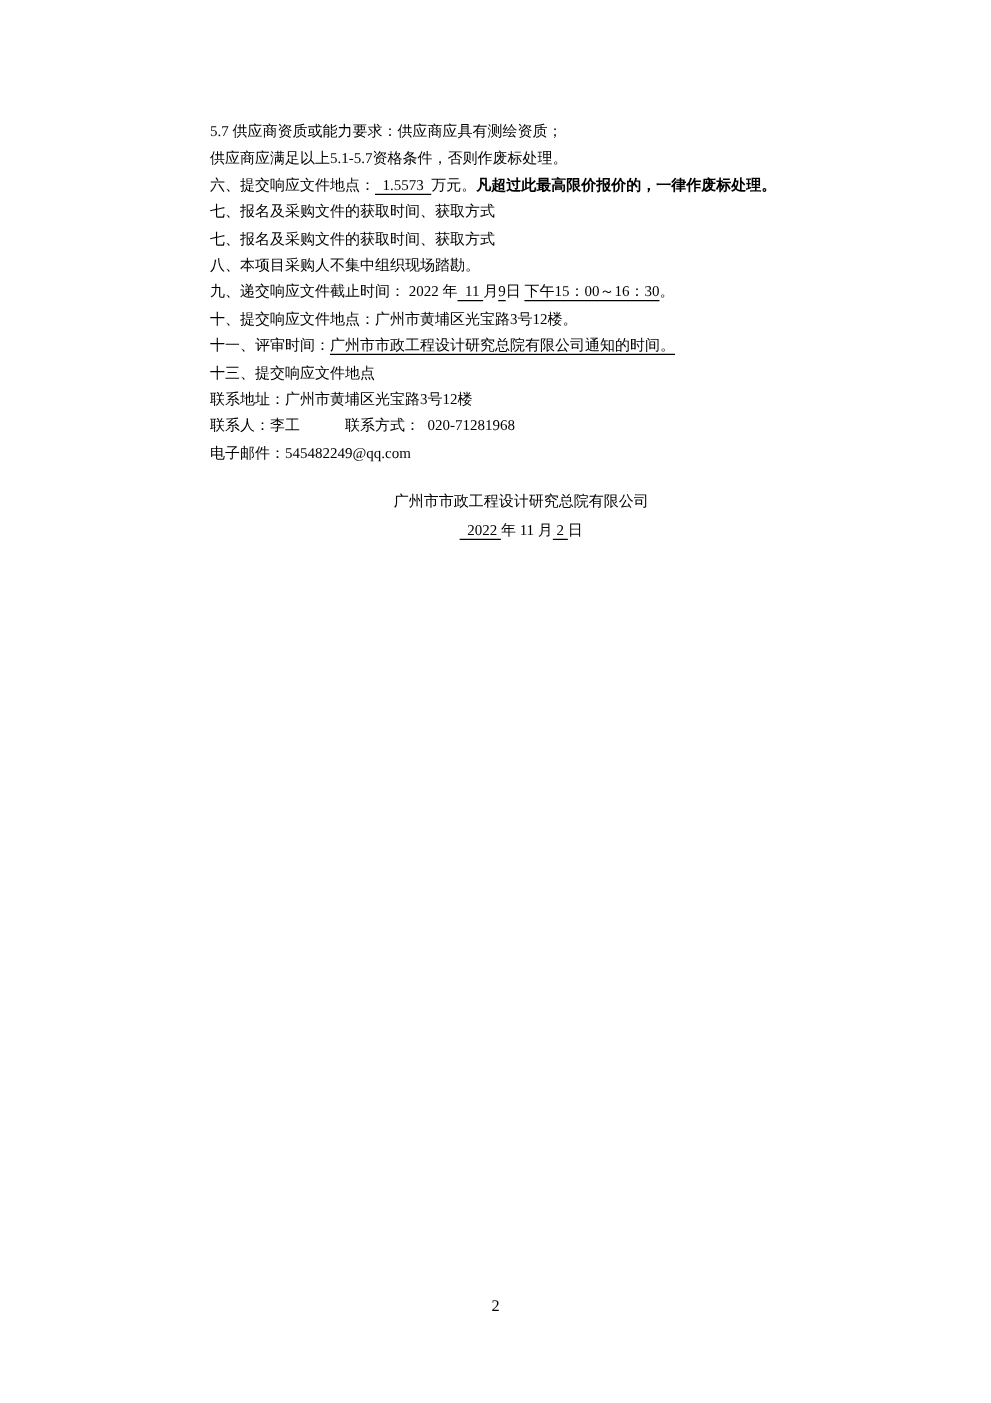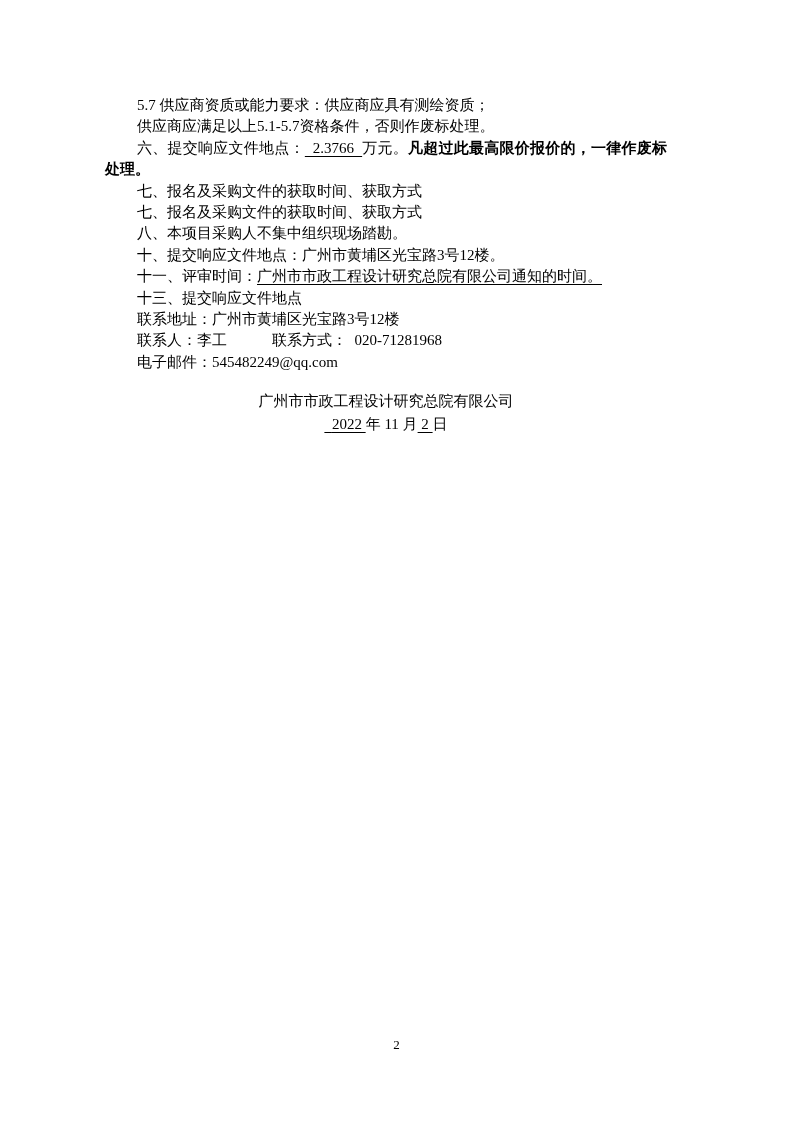--- a/index.html
+++ b/index.html
@@ -10,24 +10,24 @@
   body {
     width: 793px;
     height: 1122px;
     position: relative;
     font-family: "Liberation Serif", "DejaVu Serif", serif;
     color: #000000;
     overflow: hidden;
   }
   .content {
     position: absolute;
-    left: 105px;
+    left: 136px;
     top: 95px;
     width: 562px;
-    font-size: 15px;
+    font-size: 12px;
     line-height: 21.4px;
     text-align: justify;
   }
   .content p {
     margin: 0;
     text-indent: 32px;
   }
   .content p span {
     white-space: pre-wrap;
   }
@@ -57,24 +57,25 @@
     font-size: 13px;
     line-height: 16px;
   }
 </style>
 </head>
 <body>
 
 <div class="content">
   <p><span>5.7 供应商资质或能力要求：供应商应具有测绘资质；</span></p>
   <p><span>供应商应满足以上5.1-5.7资格条件，否则作废标处理。</span></p>
-  <p><span>六、提交响应文件地点：</span><span class="u">  2.3766  </span><span>万元。</span><span class="b">凡超过此最高限价报价的，一律作废标处理。</span></p>
+  <p><span>六、提交响应文件地点：</span><span class="u">  1.5573  </span><span>万元。</span><span class="b">凡超过此最高限价报价的，一律作废标处理。</span></p>
   <p><span>七、报名及采购文件的获取时间、获取方式</span></p>
   <p><span>七、报名及采购文件的获取时间、获取方式</span></p>
   <p><span>八、本项目采购人不集中组织现场踏勘。</span></p>
+  <p><span>九、递交响应文件截止时间： 2022 年</span><span class="u">  11 </span><span>月</span><span class="u">9</span><span>日 </span><span class="u">下午15：00～16：30</span><span>。</span></p>
   <p><span>十、提交响应文件地点：广州市黄埔区光宝路3号12楼。</span></p>
   <p><span>十一、评审时间：</span><span class="u">广州市市政工程设计研究总院有限公司通知的时间。</span></p>
   <p><span>十三、提交响应文件地点</span></p>
   <p><span>联系地址：广州市黄埔区光宝路3号12楼</span></p>
   <p><span>联系人：李工　　　联系方式：  020-71281968</span></p>
   <p><span>电子邮件：545482249@qq.com</span></p>
 
   <div class="signature">
     <p><span>广州市市政工程设计研究总院有限公司</span></p>
     <p><span class="u">  2022 </span><span>年 11 月</span><span class="u"> 2 </span><span>日</span></p>

